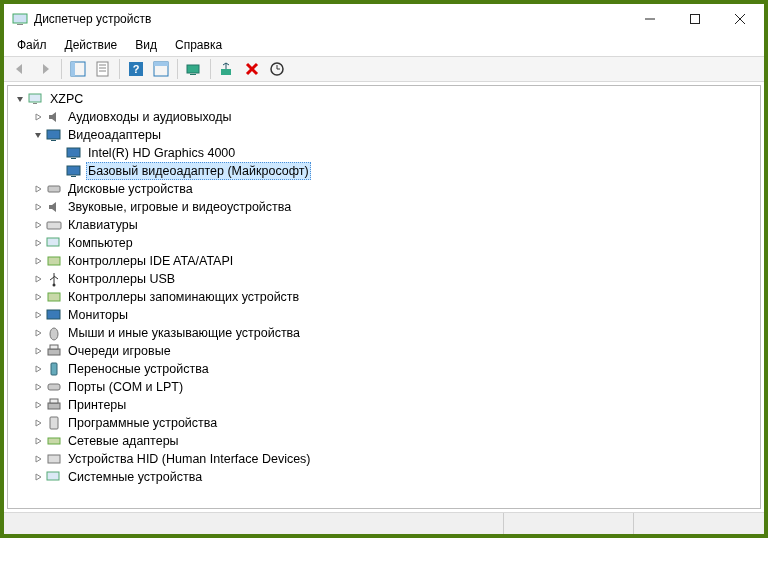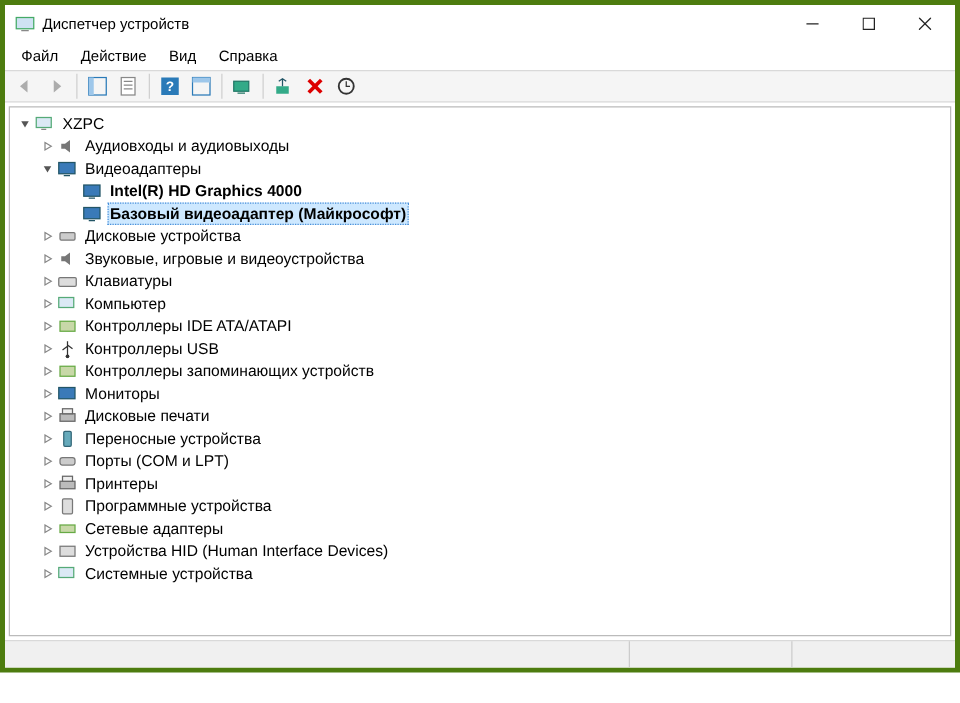--- a/index.html
+++ b/index.html
@@ -19,21 +19,21 @@
   .tb-sep { width: 1px; height: 20px; background: #d0d0d0; margin: 0 3px; }
   .tree-container { flex: 1 1 auto; overflow: hidden; border: 1px solid #bbb; margin: 3px; background: #fff; padding-top:4px;}
   .tree { font-size: 12.5px; color: #000; line-height: 18px; overflow-y: auto; height: 100%; }
   .node { display: flex; align-items: center; height: 18px; white-space: nowrap; }
   .expander { width: 12px; height: 12px; display: inline-flex; align-items: center; justify-content: center; margin-right: 2px; }
   .node-icon { width: 16px; height: 16px; margin-right: 4px; display:inline-flex; align-items:center; justify-content:center;}
   .node-label { padding: 0 2px; }
   .node.selected .node-label { background: #cde8ff; border: 1px dotted #4a90d9; padding: 0 1px; line-height:16px;}
   .ind-0 { padding-left: 6px; }
   .ind-1 { padding-left: 24px; }
-  .ind-2 { padding-left: 44px; font-weight: bold; }
+  .ind-2 { padding-left: 44px; }
   .status-bar { height: 22px; border-top: 1px solid #d9d9d9; background: #f0f0f0; display:flex;}
   .status-seg { border-right: 1px solid #ccc; height:100%; }
 </style>
 </head>
 <body>
 
 <div class="window-frame">
 
   <div class="title-bar">
     <span class="title-icon">
@@ -311,34 +311,47 @@
             </svg>
           </span>
         <span class="node-icon">
             <svg width="16" height="16">
               <rect x="1" y="3" width="13" height="9" fill="#3a7ab8" stroke="#256"></rect>
             </svg>
           </span>
         <span class="node-label">Мониторы</span>
       </div>
 
+      <div class="node ind-1">
+        <span class="expander">
+            <svg width="10" height="10">
+              <path d="M3 2 L8 5 L3 8 Z" fill="none" stroke="#888"></path>
+            </svg>
+          </span>
+        <span class="node-icon">
+            <svg width="16" height="16">
+              <ellipse cx="8" cy="9" rx="4" ry="6" fill="#ccc" stroke="#777"></ellipse>
+            </svg>
+          </span>
+        <span class="node-label">Мыши и иные указывающие устройства</span>
+      </div>
 
       <div class="node ind-1">
         <span class="expander">
             <svg width="10" height="10">
               <path d="M3 2 L8 5 L3 8 Z" fill="none" stroke="#888"></path>
             </svg>
           </span>
         <span class="node-icon">
             <svg width="16" height="16">
               <rect x="2" y="6" width="12" height="6" fill="#bbb" stroke="#666"></rect>
               <rect x="4" y="2" width="8" height="4" fill="#eee" stroke="#666"></rect>
             </svg>
           </span>
-        <span class="node-label">Дисковые печати</span>
+        <span class="node-label">Очереди игровые</span>
       </div>
 
       <div class="node ind-1">
         <span class="expander">
             <svg width="10" height="10">
               <path d="M3 2 L8 5 L3 8 Z" fill="none" stroke="#888"></path>
             </svg>
           </span>
         <span class="node-icon">
             <svg width="16" height="16">

